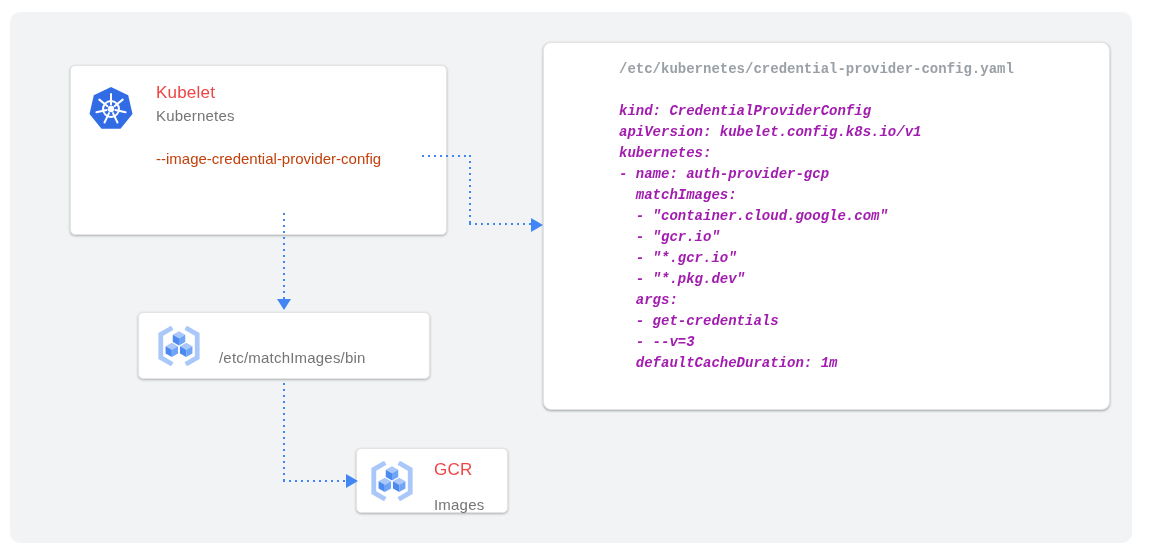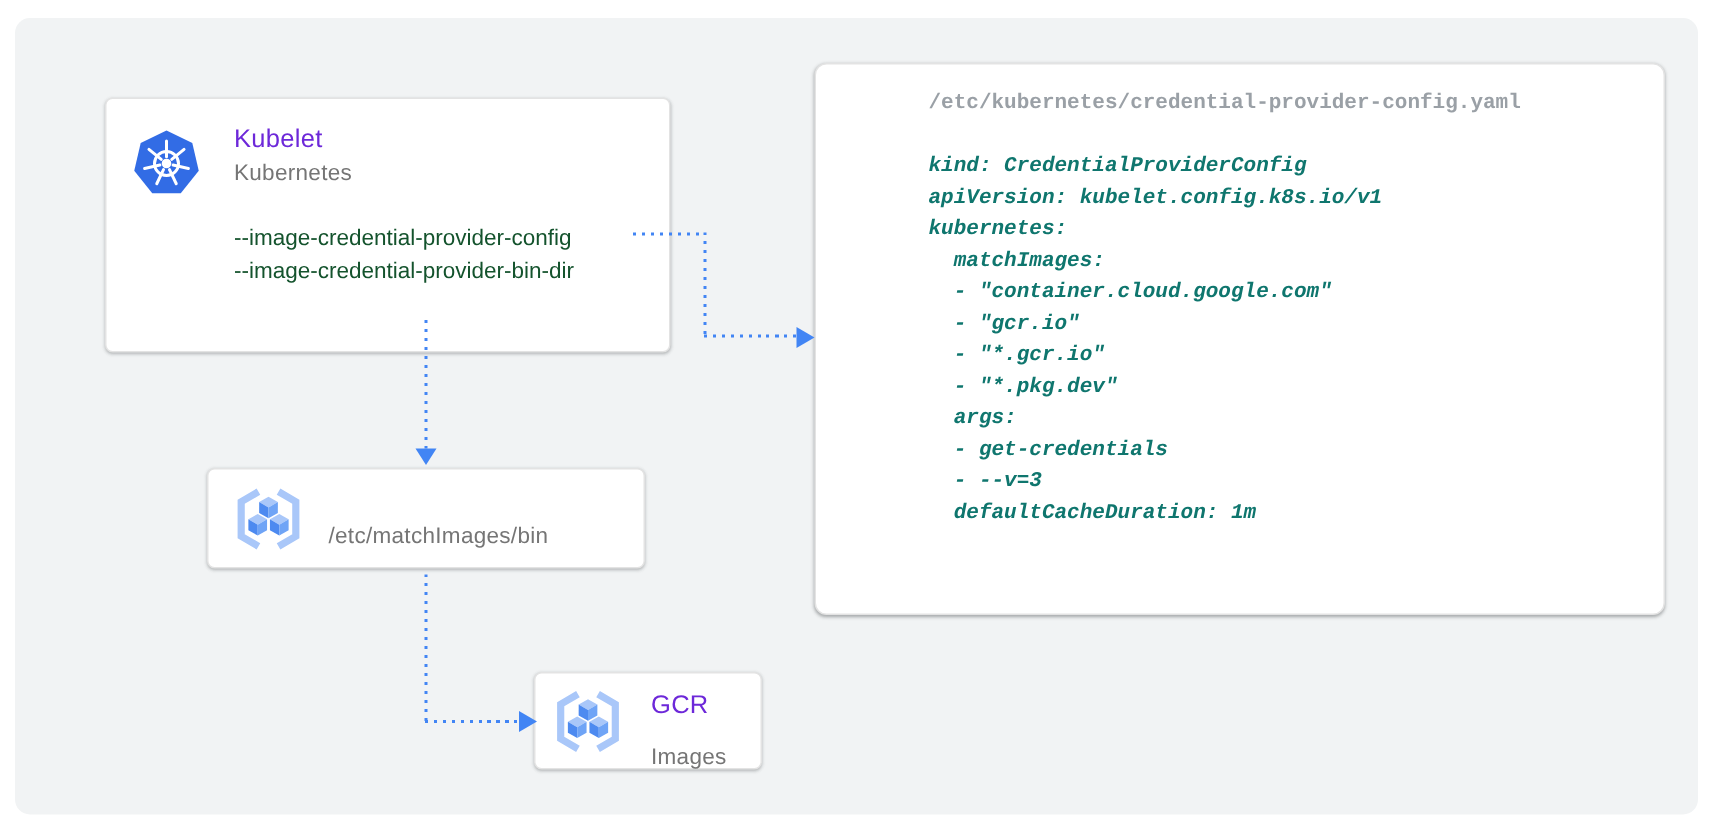--- a/index.html
+++ b/index.html
@@ -12,42 +12,42 @@
           box-shadow:0 1px 2px rgba(60,64,67,.25), 0 1px 3px rgba(60,64,67,.12); }
   .card-kubelet { left:70px; top:65px; width:377px; height:170px; }
   .card-auth    { left:138px; top:312px; width:292px; height:67px; }
   .card-gcr     { left:356px; top:448px; width:152px; height:65px; }
 
   .card-icon { position:absolute; }
   .kubelet-icon { left:16px; top:19px; width:48px; height:48px; }
   .auth-icon { left:14px; top:10px; width:52px; height:46px; }
   .gcrbox-icon { left:10px; top:9px; width:50px; height:46px; }
 
-  .card-title { position:absolute; font-size:17px; color:#6d28d9; letter-spacing:.2px; }
+  .card-title { position:absolute; font-size:17px; color:#ef4444; letter-spacing:.2px; }
   .card-sub   { position:absolute; font-size:15px; color:#757575; letter-spacing:.2px; }
   .t-kubelet { left:85px; top:17px; }
   .s-kubelet { left:85px; top:41px; }
   .t-auth { left:80px; top:12px; }
   .s-auth { left:80px; top:36px; }
   .t-gcr { left:77px; top:11px; }
   .s-gcr { left:77px; top:35px;margin-top:12px; }
 
-  .flag { position:absolute; left:85px; font-size:15px; color:#14532d; white-space:nowrap; }
+  .flag { position:absolute; left:85px; font-size:15px; color:#c2410c; white-space:nowrap; }
   .flag-1 { top:84px; }
   .flag-2 { top:106px; }
 
   .panel { position:absolute; left:543px; top:42px; width:567px; height:368px;
            background:#ffffff; border:1px solid #E3E3E3; border-radius:8px;
            box-shadow:0 1px 2px rgba(60,64,67,.3), 0 1px 3px rgba(60,64,67,.15); }
   .code-path { position:absolute; left:75px; top:18px;
                font-family:"Liberation Mono", monospace; font-weight:bold;
                font-size:14px; color:#9AA0A6; white-space:pre; }
   .code-block { position:absolute; left:75px; top:58px; }
   .code-line { font-family:"Liberation Mono", monospace; font-style:italic; font-weight:bold;
-               font-size:14px; line-height:21px; color:#0f766e; white-space:pre; }
+               font-size:14px; line-height:21px; color:#a21caf; white-space:pre; }
 
   .dot-h { position:absolute; height:2px;
            background-image:repeating-linear-gradient(to right, #4285F4 0 2px, transparent 2px 6px); }
   .dot-v { position:absolute; width:2px;
            background-image:repeating-linear-gradient(to bottom, #4285F4 0 2px, transparent 2px 6px); }
   .head-right { position:absolute; width:0; height:0;
                 border-top:7px solid transparent; border-bottom:7px solid transparent;
                 border-left:12px solid #4285F4; }
   .head-down { position:absolute; width:0; height:0;
                border-left:7px solid transparent; border-right:7px solid transparent;
@@ -83,29 +83,29 @@
         <line x1="26.0" y1="28.1" x2="30.5" y2="37.5"></line>
         <line x1="22.0" y1="28.1" x2="17.5" y2="37.5"></line>
         <line x1="19.6" y1="25.0" x2="9.4" y2="27.3"></line>
         <line x1="20.5" y1="21.2" x2="12.3" y2="14.6"></line>
       </g>
       <circle cx="24" cy="24" r="3.2" fill="#ffffff"></circle>
     </svg>
     <div class="card-title t-kubelet">Kubelet</div>
     <div class="card-sub s-kubelet">Kubernetes</div>
     <div class="flag flag-1">--image-credential-provider-config</div>
-    <div class="flag flag-2">--image-credential-provider-bin-dir</div>
   </div>
 
   <div class="panel">
     <div class="code-path">/etc/kubernetes/credential-provider-config.yaml</div>
     <div class="code-block">
       <div class="code-line">kind: CredentialProviderConfig</div>
       <div class="code-line">apiVersion: kubelet.config.k8s.io/v1</div>
       <div class="code-line">kubernetes:</div>
+      <div class="code-line">- name: auth-provider-gcp</div>
       <div class="code-line">  matchImages:</div>
       <div class="code-line">  - "container.cloud.google.com"</div>
       <div class="code-line">  - "gcr.io"</div>
       <div class="code-line">  - "*.gcr.io"</div>
       <div class="code-line">  - "*.pkg.dev"</div>
       <div class="code-line">  args:</div>
       <div class="code-line">  - get-credentials</div>
       <div class="code-line">  - --v=3</div>
       <div class="code-line">  defaultCacheDuration: 1m</div>
     </div>

